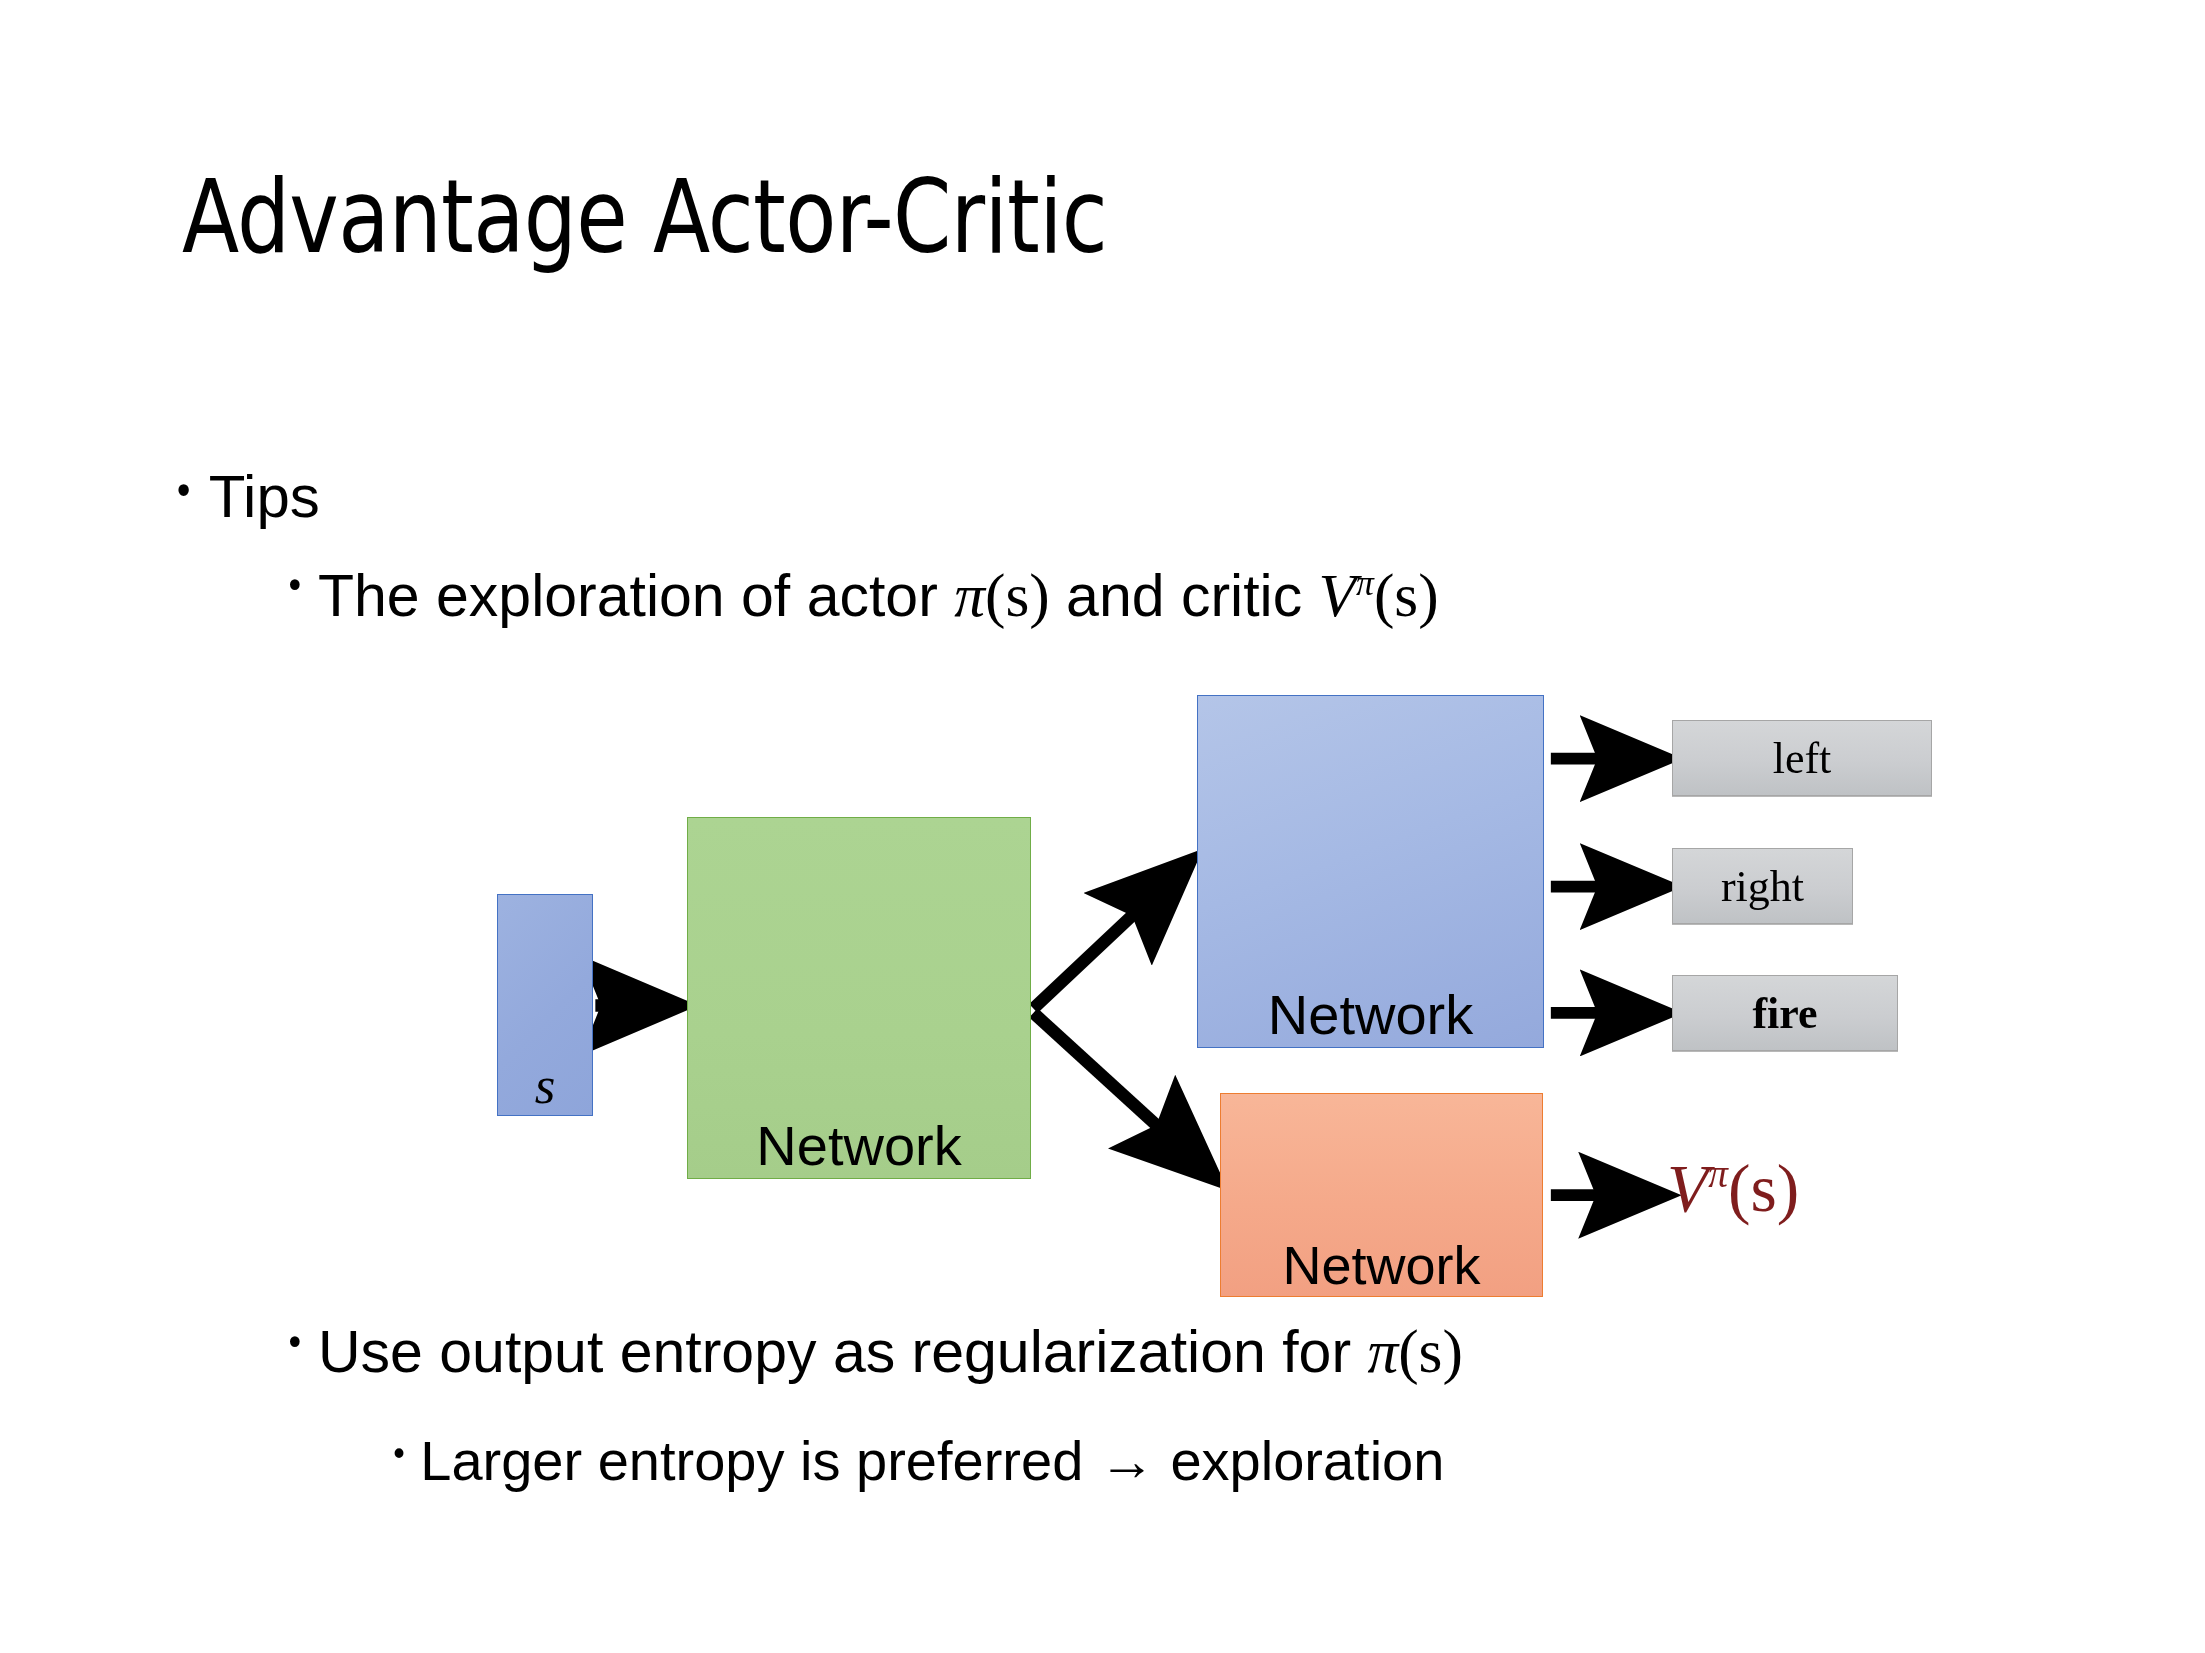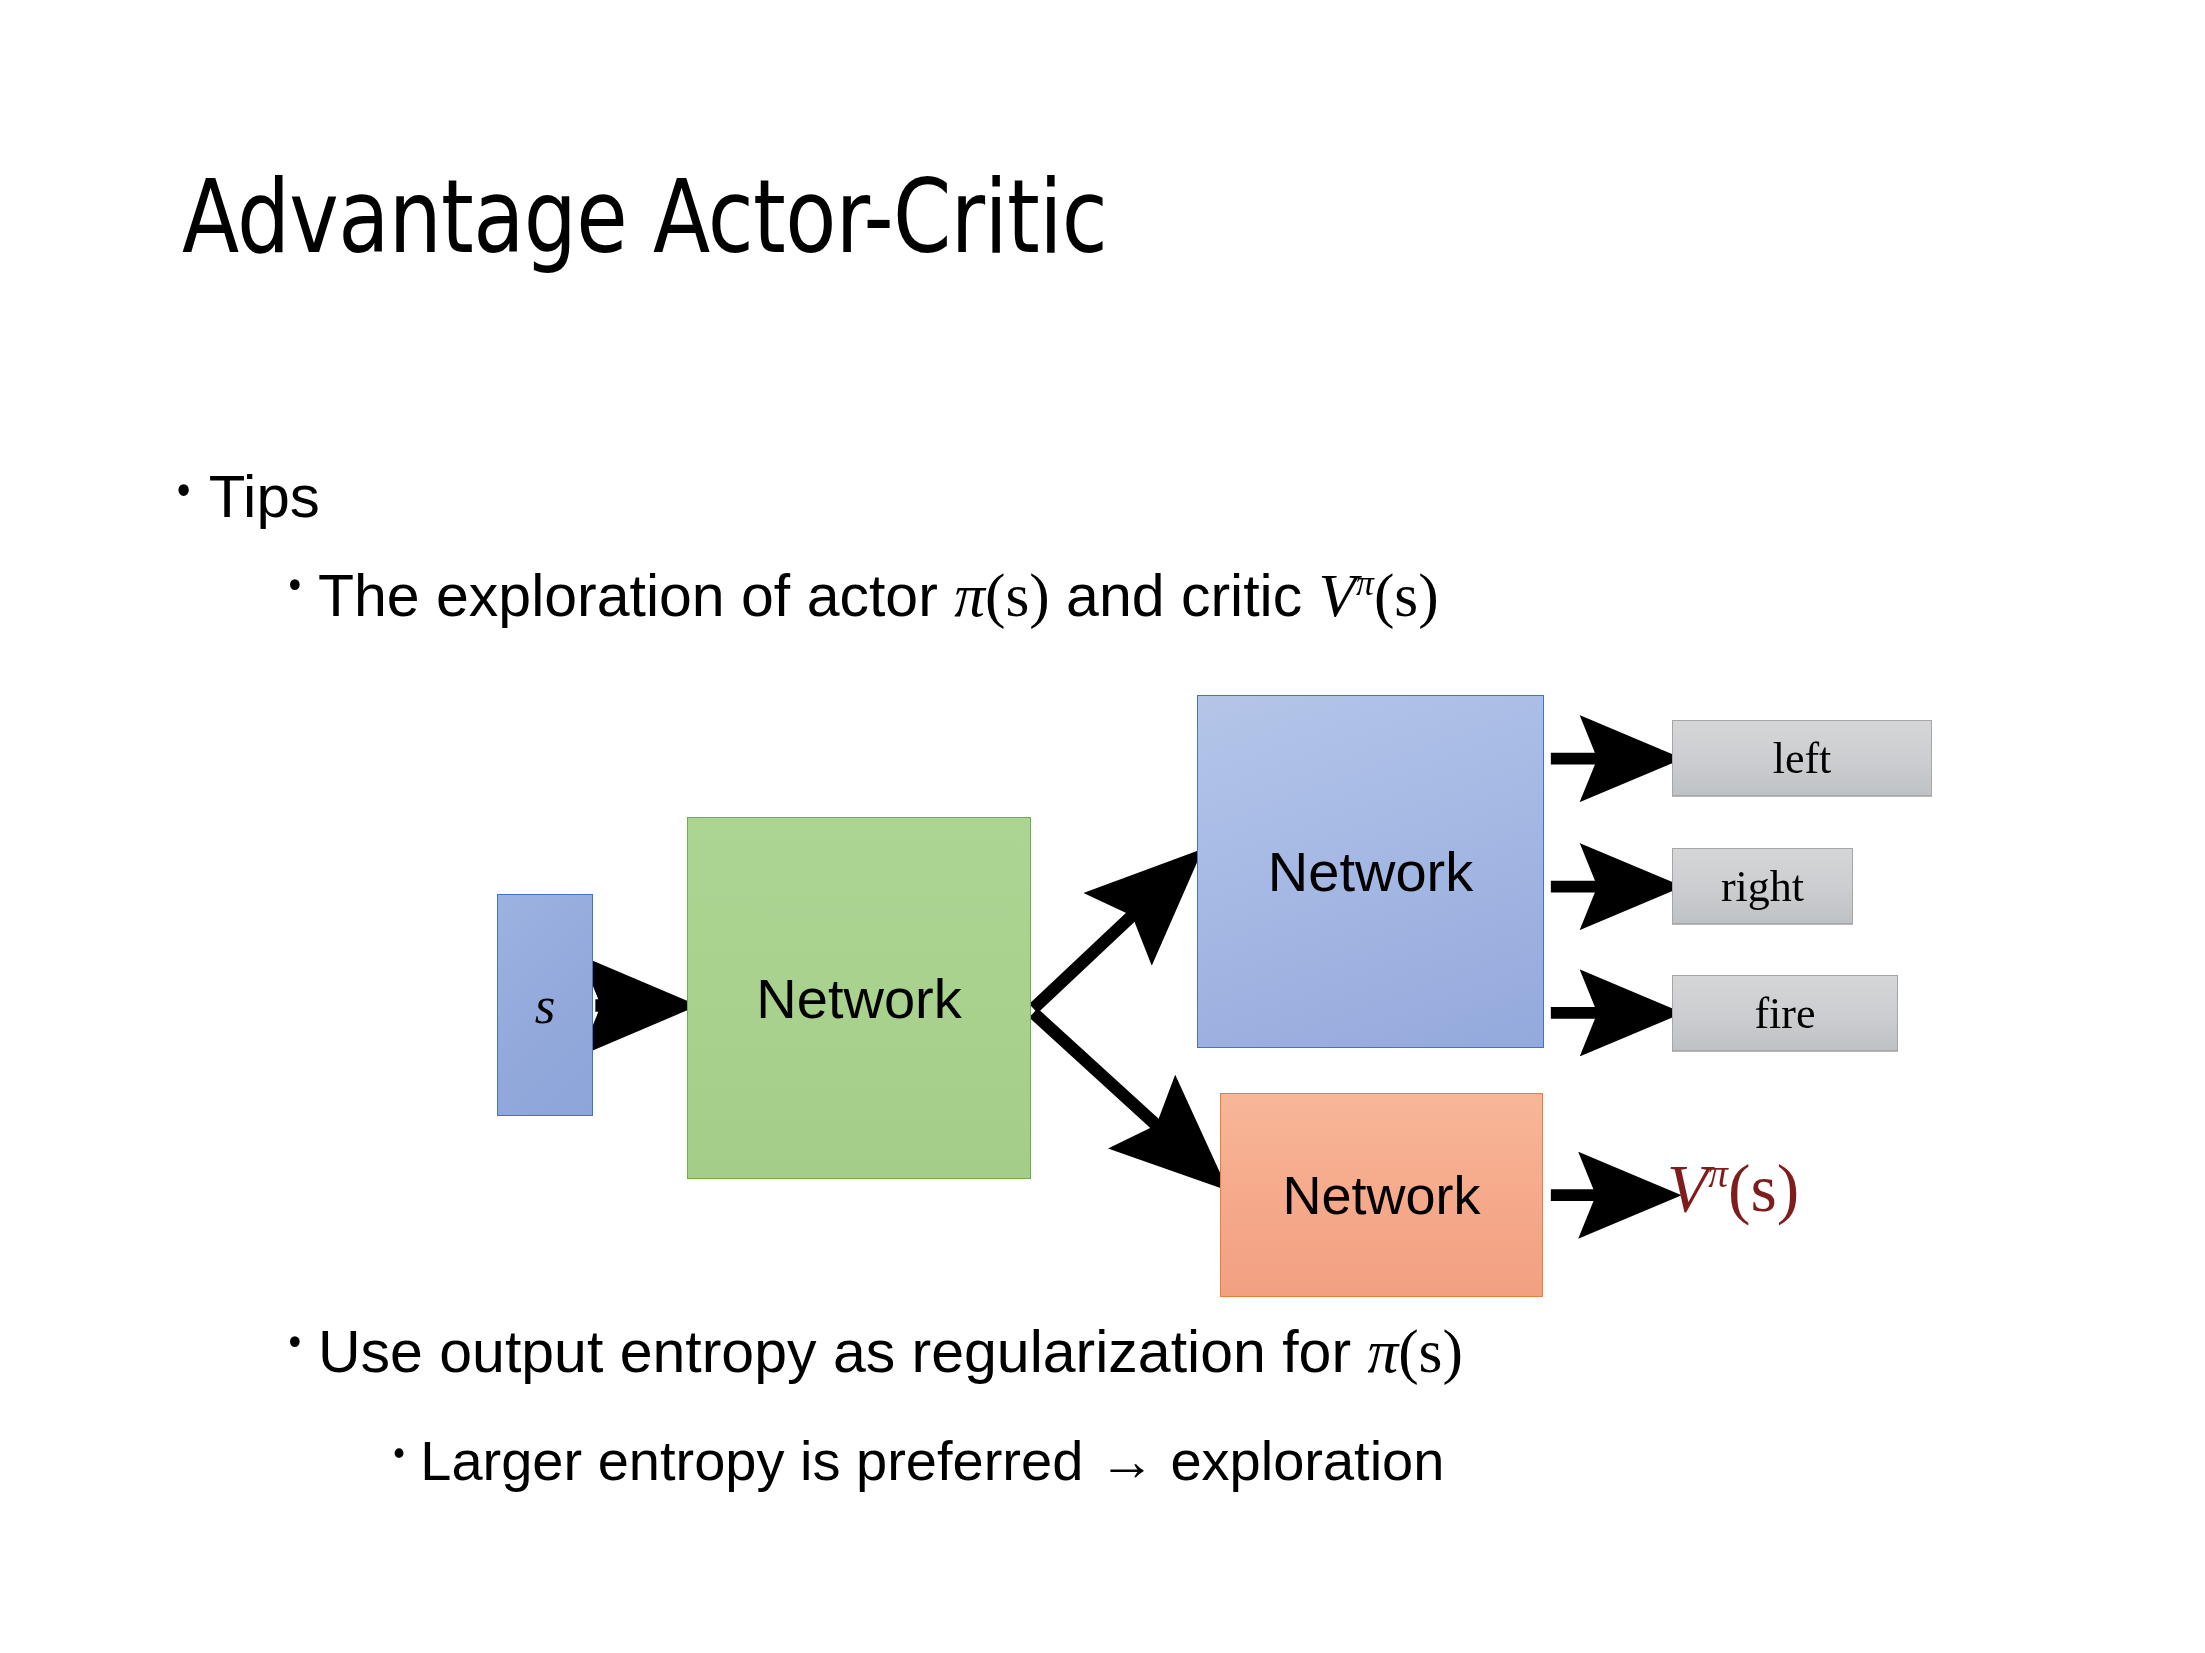--- a/index.html
+++ b/index.html
@@ -104,21 +104,21 @@
     position: absolute;
     left: 0; top: 0;
     width: 2205px; height: 1654px;
     pointer-events: none;
   }
   #diagram svg { display: block; }
 
   .dbox {
     position: absolute;
     display: flex;
-    align-items: center;
+    align-items: flex-end;
     justify-content: center;
     font-family: "Liberation Sans Narrow", "Liberation Sans", sans-serif;
     font-stretch: condensed;
     color: #000;
   }
 
   
   #box-state {
     left: 497px; top: 894px;
     width: 96px; height: 222px;
@@ -162,21 +162,21 @@
     justify-content: center;
     background: linear-gradient(180deg,#d4d6d8 0%,#cbcdd0 55%,#bfc2c5 100%);
     border: 0.7px solid #a6a6a6;
     font-family: "Liberation Serif", "DejaVu Serif", serif;
     font-size: 44px;
     color: #000;
     box-shadow: 0 0.7px 0 #9a9a9a;
   }
   #action-left  { left: 1672px; top: 720px;  width: 260px; height: 76px; }
   #action-right { left: 1672px; top: 848px; width: 181px; height: 76px; }
-  #action-fire  { left: 1672px; top: 975px; width: 226px; height: 76px; }
+  #action-fire  { left: 1672px; top: 975px; width: 226px; height: 76px; font-weight: bold; }
 
   
   #critic-output {
     position: absolute;
     left: 1667px; top: 1150px;
     font-size: 65px;
     color: #7f1d1d;
     white-space: nowrap;
   }
 </style>

